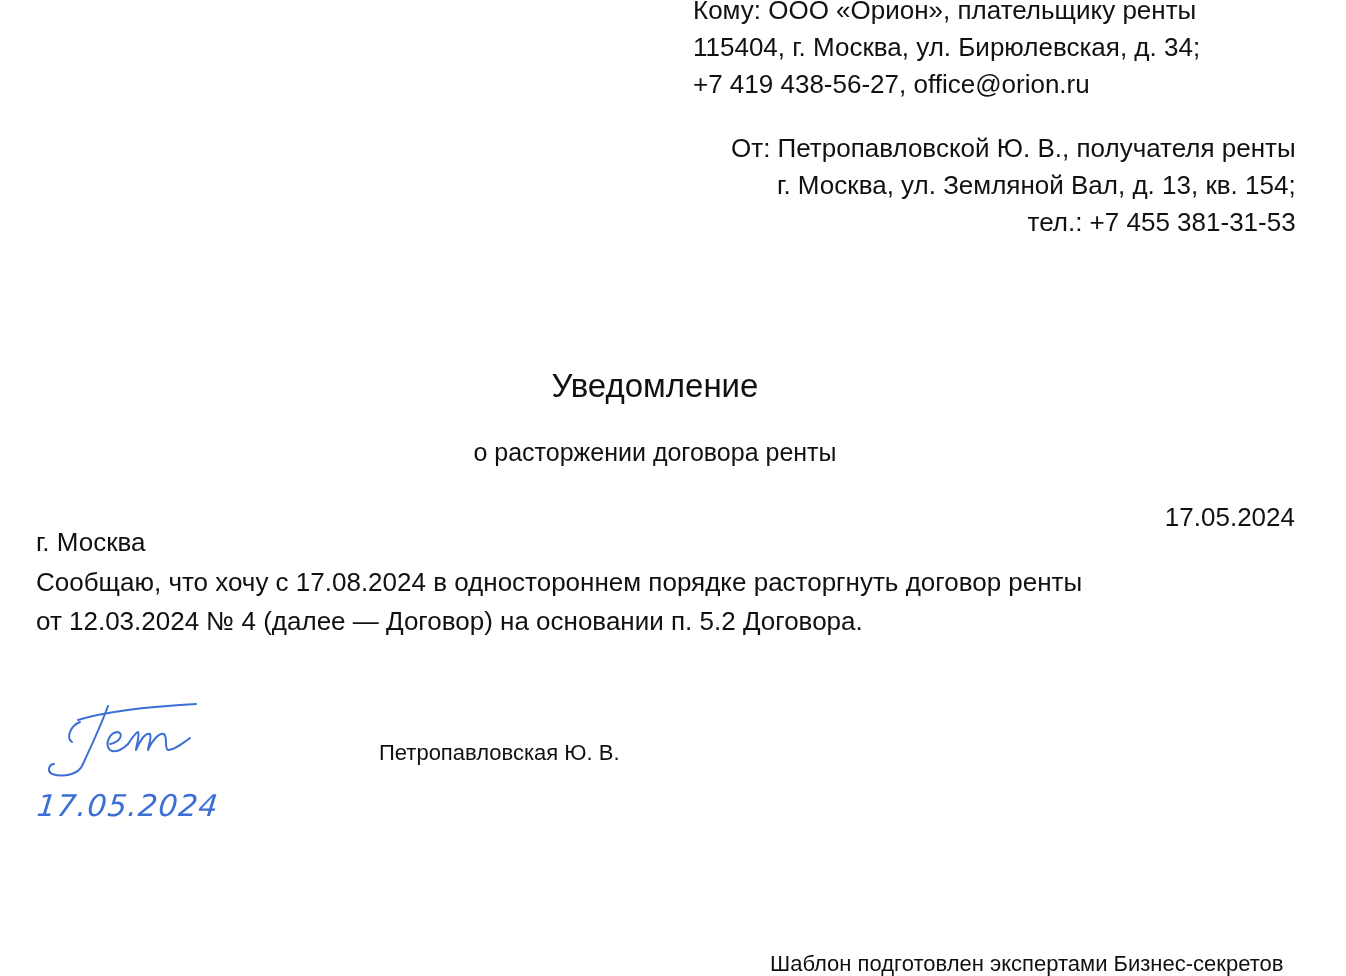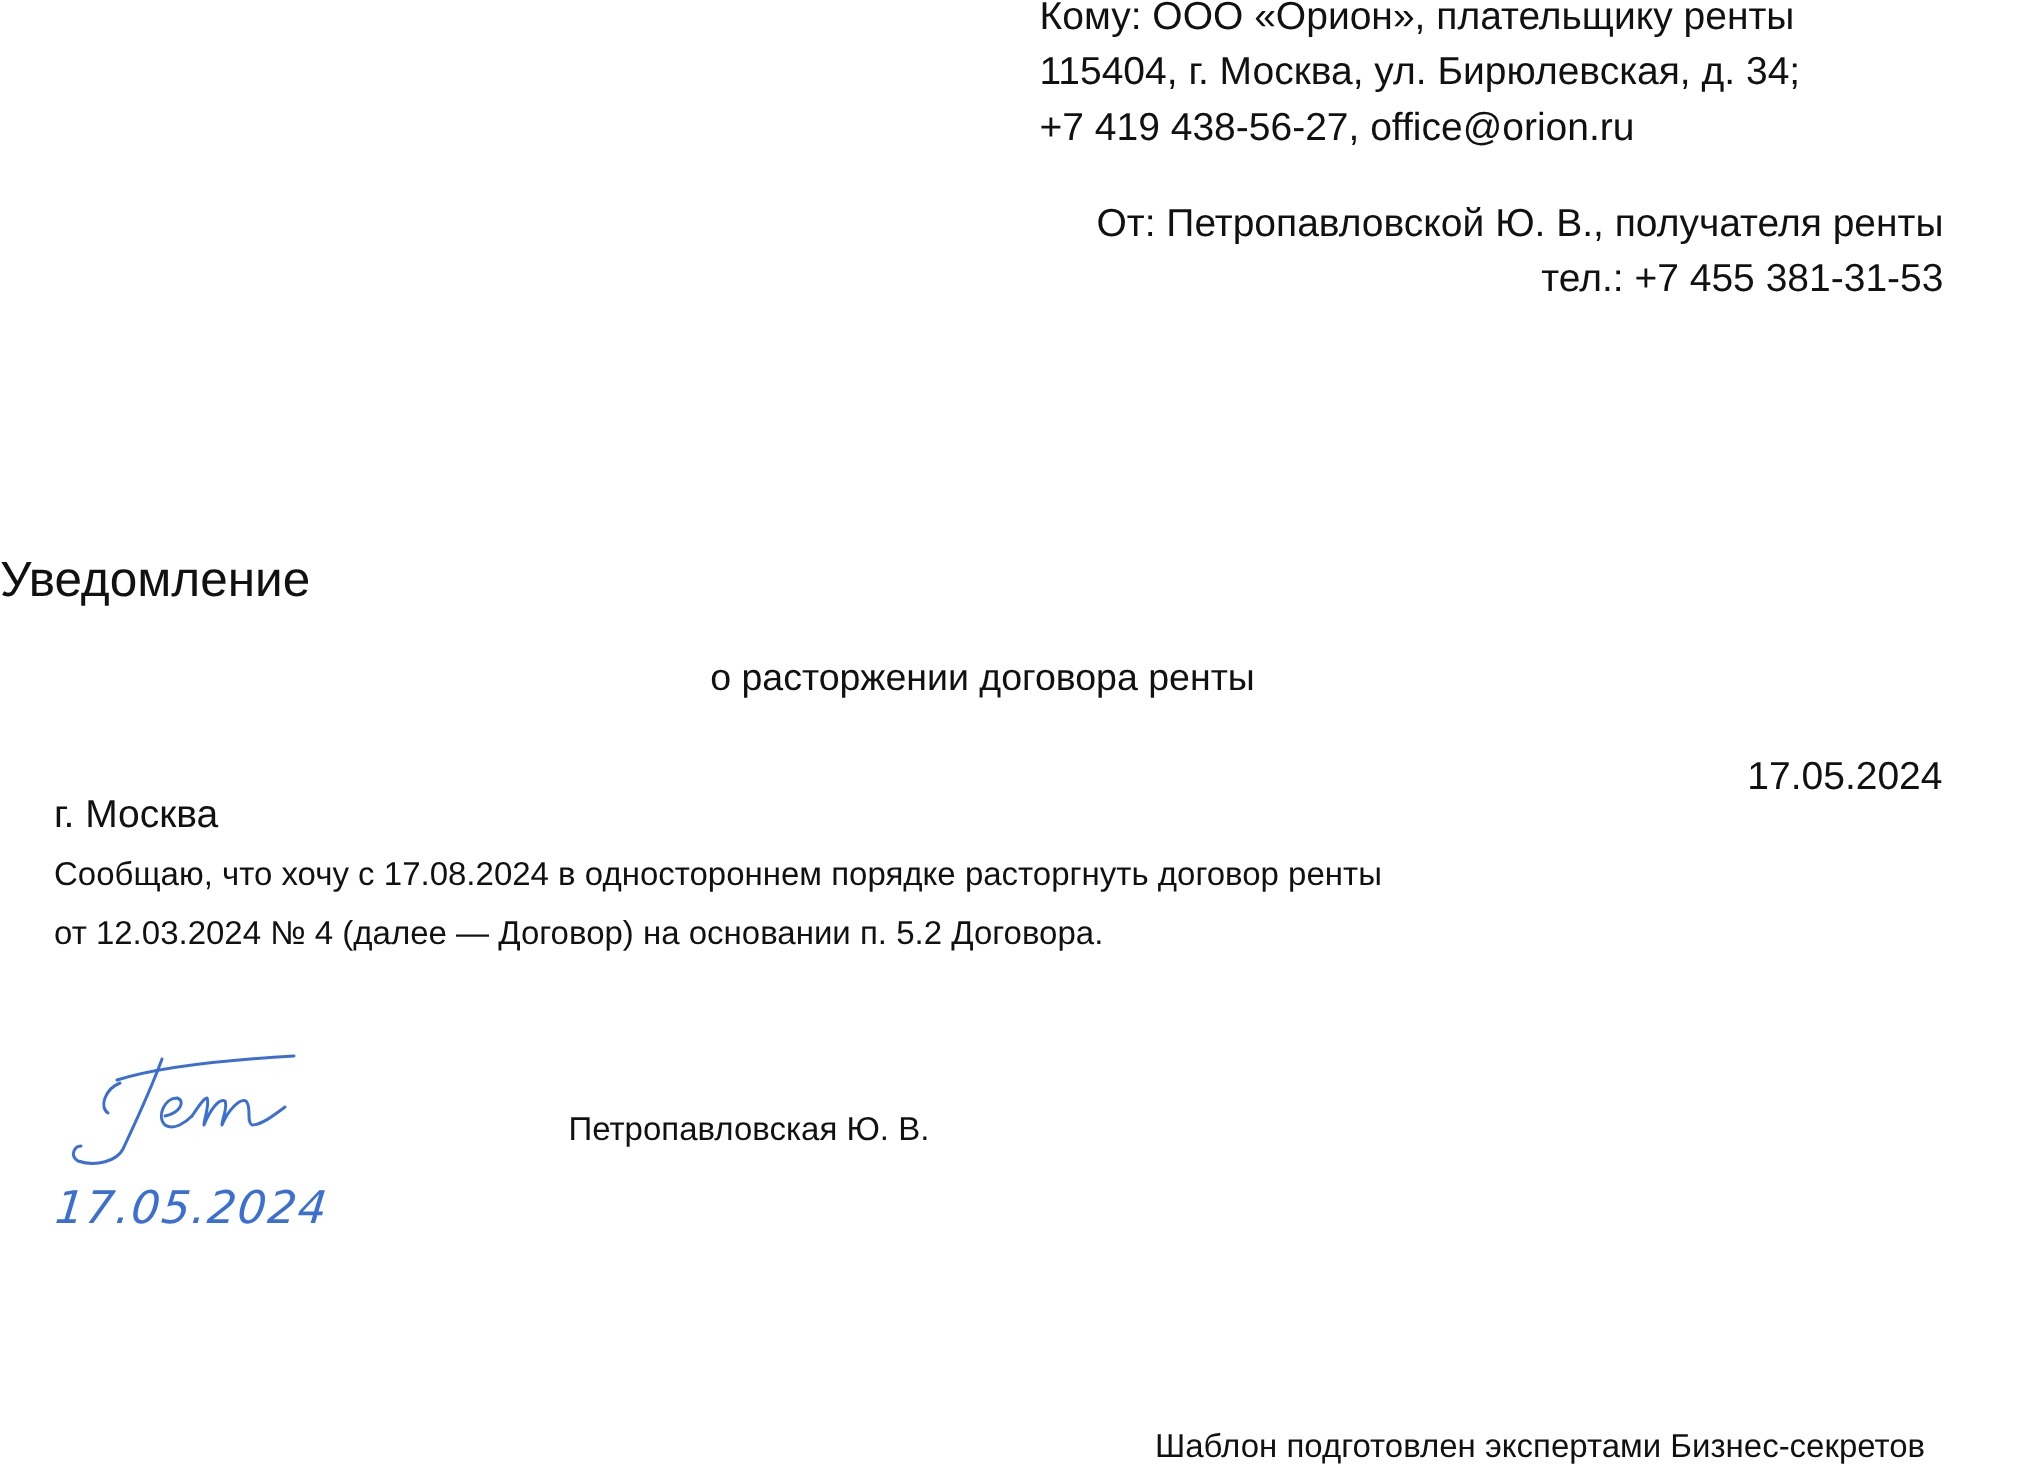--- a/index.html
+++ b/index.html
@@ -4,41 +4,42 @@
 <style>
   html, body { margin: 0; padding: 0; background: #ffffff; }
   body {
     width: 1346px; height: 976px; position: relative; overflow: hidden;
     font-family: "Liberation Sans", sans-serif; color: #111111;
   }
   .abs { position: absolute; white-space: nowrap; }
   .addr-line { font-size: 26px; line-height: 37px; }
   .to-block { left: 693px; top: -8px; }
   .from-block { left: 731px; top: 130px; text-align: right; }
-  .title { left: 0; width: 1310px; text-align: left; top: 366px; font-size: 33px; line-height: 40px; }
+  .title { left: 0; width: 1310px; text-align: center; top: 366px; font-size: 33px; line-height: 40px; }
   .subtitle { left: 0; width: 1310px; text-align: center; top: 396px; font-size: 25px; line-height: 32px; margin-top: 40px; }
   .city { left: 36px; top: 500px; font-size: 26px; line-height: 34px; margin-top: 25px; }
   .date { right: 51px; top: 500px; font-size: 26px; line-height: 34px; }
-  .body-text { left: 36px; top: 563px; font-size: 22px; line-height: 39px; }
+  .body-text { left: 36px; top: 563px; font-size: 26px; line-height: 39px; }
   .signer { left: 379px; top: 736px; font-size: 22px; line-height: 34px; }
   .sig { left: 40px; top: 698px; }
   .hand-date { left: 37px; top: 788px; font-family: "DejaVu Sans", sans-serif; font-style: italic; font-size: 30px; color: #3b6fd4; letter-spacing: 1px; transform: skewX(-6deg); }
   .footer { left: 770px; top: 950px; font-size: 22px; line-height: 28px; }
 </style>
 </head>
 <body>
 
 <div class="abs to-block">
   <div class="addr-line">Кому: ООО «Орион», плательщику ренты</div>
   <div class="addr-line">115404, г. Москва, ул. Бирюлевская, д. 34;</div>
   <div class="addr-line">+7 419 438-56-27, office@orion.ru</div>
 </div>
 
 <div class="abs from-block">
   <div class="addr-line">От: Петропавловской Ю. В., получателя ренты</div>
+  <div class="addr-line">г. Москва, ул. Земляной Вал, д. 13, кв. 154;</div>
   <div class="addr-line">тел.: +7 455 381-31-53</div>
 </div>
 
 <div class="abs title">Уведомление</div>
 <div class="abs subtitle">о расторжении договора ренты</div>
 
 <div class="abs city">г. Москва</div>
 <div class="abs date">17.05.2024</div>
 
 <div class="abs body-text">

